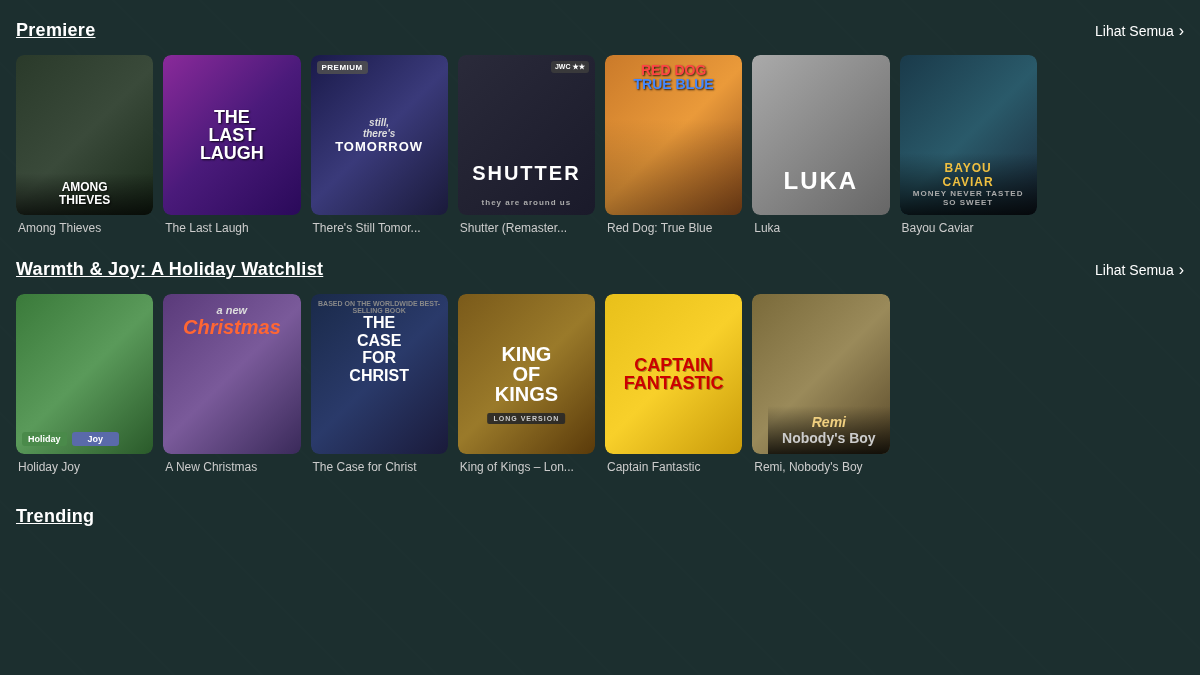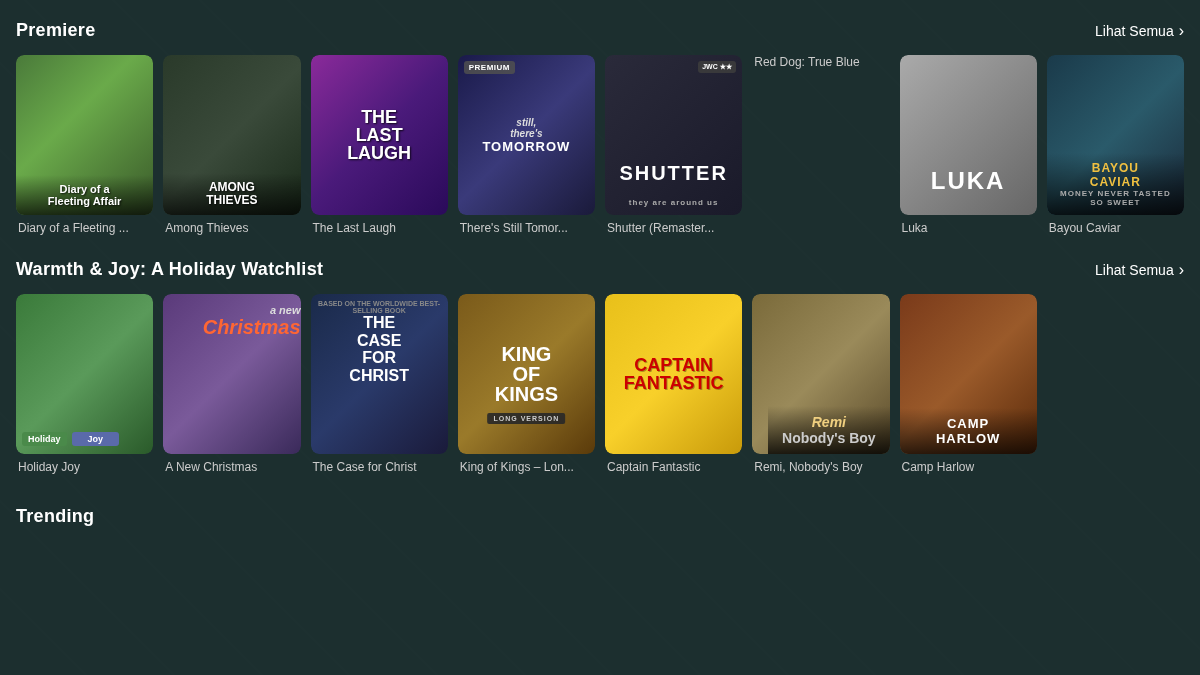--- a/index.html
+++ b/index.html
@@ -47,20 +47,21 @@
       align-items: center;
       justify-content: space-between;
       margin-bottom: 14px;
     }
 
     .section-title {
       font-size: 18px;
       font-weight: 700;
       color: #ffffff;
       letter-spacing: 0.3px;
+      text-decoration: underline;
     }
 
     .see-all-btn {
       display: flex;
       align-items: center;
       gap: 5px;
       color: #ffffff;
       font-size: 14px;
       font-weight: 500;
       cursor: pointer;
@@ -281,30 +282,20 @@
   <div class="section">
     <div class="section-header">
       <span class="section-title">Premiere</span>
       <button class="see-all-btn">
         <span>Lihat Semua</span>
         <span class="chevron">›</span>
       </button>
     </div>
     <div class="movies-row">
 
-      <div class="movie-card">
-        <div class="movie-poster">
-          <div class="movie-poster-img poster-diary">
-            <div class="poster-overlay">
-              <div class="poster-main-text" style="font-size:11px; font-weight:700; text-transform:none;">Diary of a<br>Fleeting Affair</div>
-            </div>
-          </div>
-        </div>
-        <div class="movie-title-text">Diary of a Fleeting ...</div>
-      </div>
 
       <div class="movie-card">
         <div class="movie-poster">
           <div class="movie-poster-img poster-among-thieves">
             <div class="poster-overlay">
               <div class="poster-main-text" style="font-size:12px;">AMONG<br>THIEVES</div>
             </div>
           </div>
         </div>
         <div class="movie-title-text">Among Thieves</div>
@@ -342,20 +333,28 @@
             <div style="position:absolute;bottom:30px;left:0;right:0;text-align:center;">
               <div style="font-size:20px;font-weight:900;letter-spacing:2px;">SHUTTER</div>
             </div>
             <div style="position:absolute;bottom:8px;left:0;right:0;text-align:center;font-size:8px;color:#aaa;letter-spacing:1px;">they are around us</div>
           </div>
         </div>
         <div class="movie-title-text">Shutter (Remaster...</div>
       </div>
 
       <div class="movie-card">
+        <div class="movie-poster">
+          <div class="movie-poster-img poster-red-dog">
+            <div style="position:absolute;top:8px;left:0;right:0;text-align:center;">
+              <div style="font-size:14px;font-weight:900;color:#ff4444;text-shadow:1px 1px 2px rgba(0,0,0,0.8);line-height:1;">RED DOG<br><span style="color:#4488ff;">TRUE BLUE</span></div>
+            </div>
+            <div style="position:absolute;bottom:0;left:0;right:0;height:60%;background:linear-gradient(transparent,rgba(0,0,0,0.3));"></div>
+          </div>
+        </div>
         <div class="movie-title-text">Red Dog: True Blue</div>
       </div>
 
       <div class="movie-card">
         <div class="movie-poster">
           <div class="movie-poster-img poster-luka">
             <div style="position:absolute;bottom:20px;left:0;right:0;text-align:center;">
               <div style="font-size:24px;font-weight:900;color:#fff;letter-spacing:2px;">LUKA</div>
             </div>
           </div>
@@ -397,21 +396,21 @@
               <span class="badge-joy">Joy</span>
             </div>
           </div>
         </div>
         <div class="movie-title-text">Holiday Joy</div>
       </div>
 
       <div class="movie-card">
         <div class="movie-poster">
           <div class="movie-poster-img poster-new-christmas">
-            <div style="position:absolute;top:10px;left:0;right:0;text-align:right;">
+            <div style="position:absolute;top:10px;left:0;right:0;text-align:center;">
               <div style="font-size:11px;color:#ddd;font-style:italic;">a new</div>
               <div style="font-size:20px;font-weight:900;color:#ff6633;font-style:italic;">Christmas</div>
             </div>
           </div>
         </div>
         <div class="movie-title-text">A New Christmas</div>
       </div>
 
       <div class="movie-card">
         <div class="movie-poster">
@@ -453,30 +452,20 @@
           <div class="movie-poster-img poster-remi">
             <div style="position:absolute;bottom:0;left:16px;right:0;padding:8px;background:linear-gradient(transparent,rgba(0,0,0,0.8));margin-top:40px;">
               <div style="font-size:14px;font-weight:900;color:#f0d080;font-style:italic;">Remi</div>
               <div style="font-size:14px;color:#ccc;">Nobody's Boy</div>
             </div>
           </div>
         </div>
         <div class="movie-title-text">Remi, Nobody's Boy</div>
       </div>
 
-      <div class="movie-card">
-        <div class="movie-poster">
-          <div class="movie-poster-img poster-camp-harlow">
-            <div style="position:absolute;bottom:0;left:0;right:0;padding:8px;background:linear-gradient(transparent,rgba(0,0,0,0.7));">
-              <div style="font-size:13px;font-weight:900;color:#fff;letter-spacing:1px;">CAMP<br>HARLOW</div>
-            </div>
-          </div>
-        </div>
-        <div class="movie-title-text">Camp Harlow</div>
-      </div>
 
     </div>
   </div>
 
   <div class="section">
     <div class="section-header">
       <span class="section-title trending-label">Trending</span>
     </div>
   </div>
 

